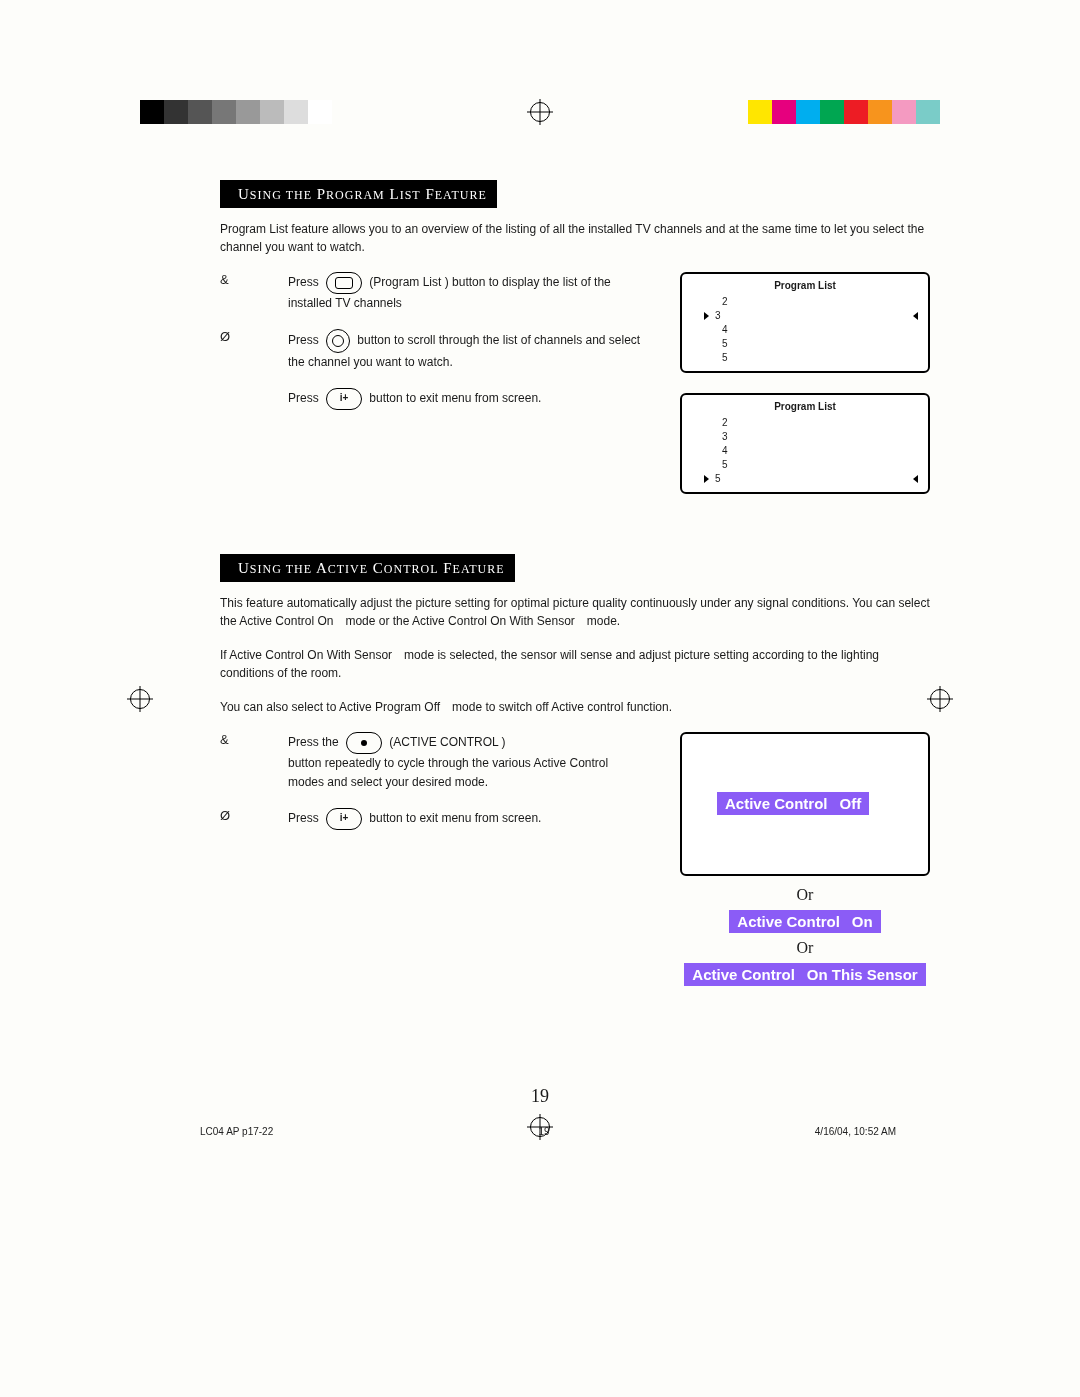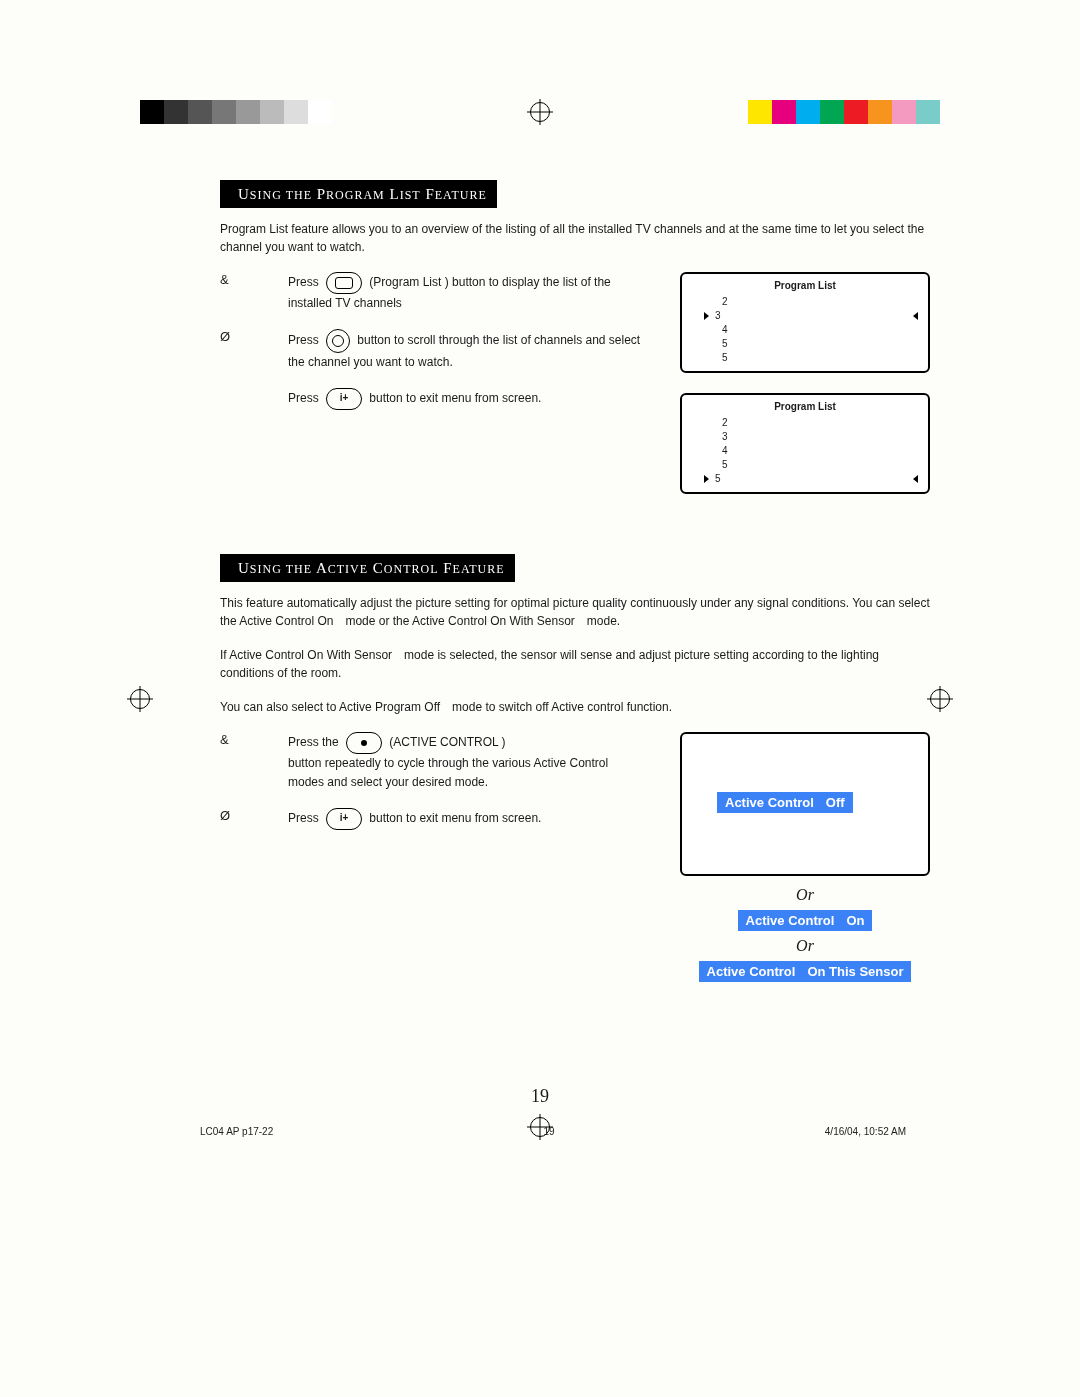--- a/index.html
+++ b/index.html
@@ -98,33 +98,33 @@
   .osd-title { font-weight:bold; font-size:10px; text-align:center; margin-bottom:4px;}
   .osd-list { font-size:10px; line-height:1.4; padding-left:30px; position:relative;}
   .osd-row { display:flex; align-items:center; }
   .sel-arrow-l, .sel-arrow-r { width:0; height:0; border-top:4px solid transparent; border-bottom:4px solid transparent; }
   .sel-arrow-l { border-left:5px solid #000; margin-right:6px; margin-left:-18px;}
   .sel-arrow-r { border-right:5px solid #000; margin-left:auto; }
 
   
   .tv-box { border:2px solid #000; border-radius:6px; height:140px; position:relative; margin-bottom:10px; background:#fff;}
   .ac-pill {
-    background:#3b82f6; color:#fff; font-size:13px; font-weight:bold;
+    background:#8b5cf6; color:#fff; font-size:15px; font-weight:bold;
     padding:3px 8px; display:inline-flex; gap:12px; align-items:center;
   }
   .tv-box .ac-pill { position:absolute; left:35px; top:58px; }
-  .or-label { text-align:center; font-family:Georgia,serif; font-size:16px; margin:6px 0;font-style:italic; }
+  .or-label { text-align:center; font-family:Georgia,serif; font-size:16px; margin:6px 0; }
 
   .page-num {
     position:absolute; bottom:290px; left:0; right:0; text-align:center;
     font-family:Georgia,serif; font-size:18px;
   }
 
   .footer-row {
-    position:absolute; bottom:260px; left:200px; right:174px;
+    position:absolute; bottom:260px; left:200px; right:184px;
     display:flex; justify-content:space-between; font-size:10px; color:#222;
     align-items:center;
   }
 </style>
 </head>
 <body>
 
 <div class="page">
 
   <div class="colorbar-wrap">

